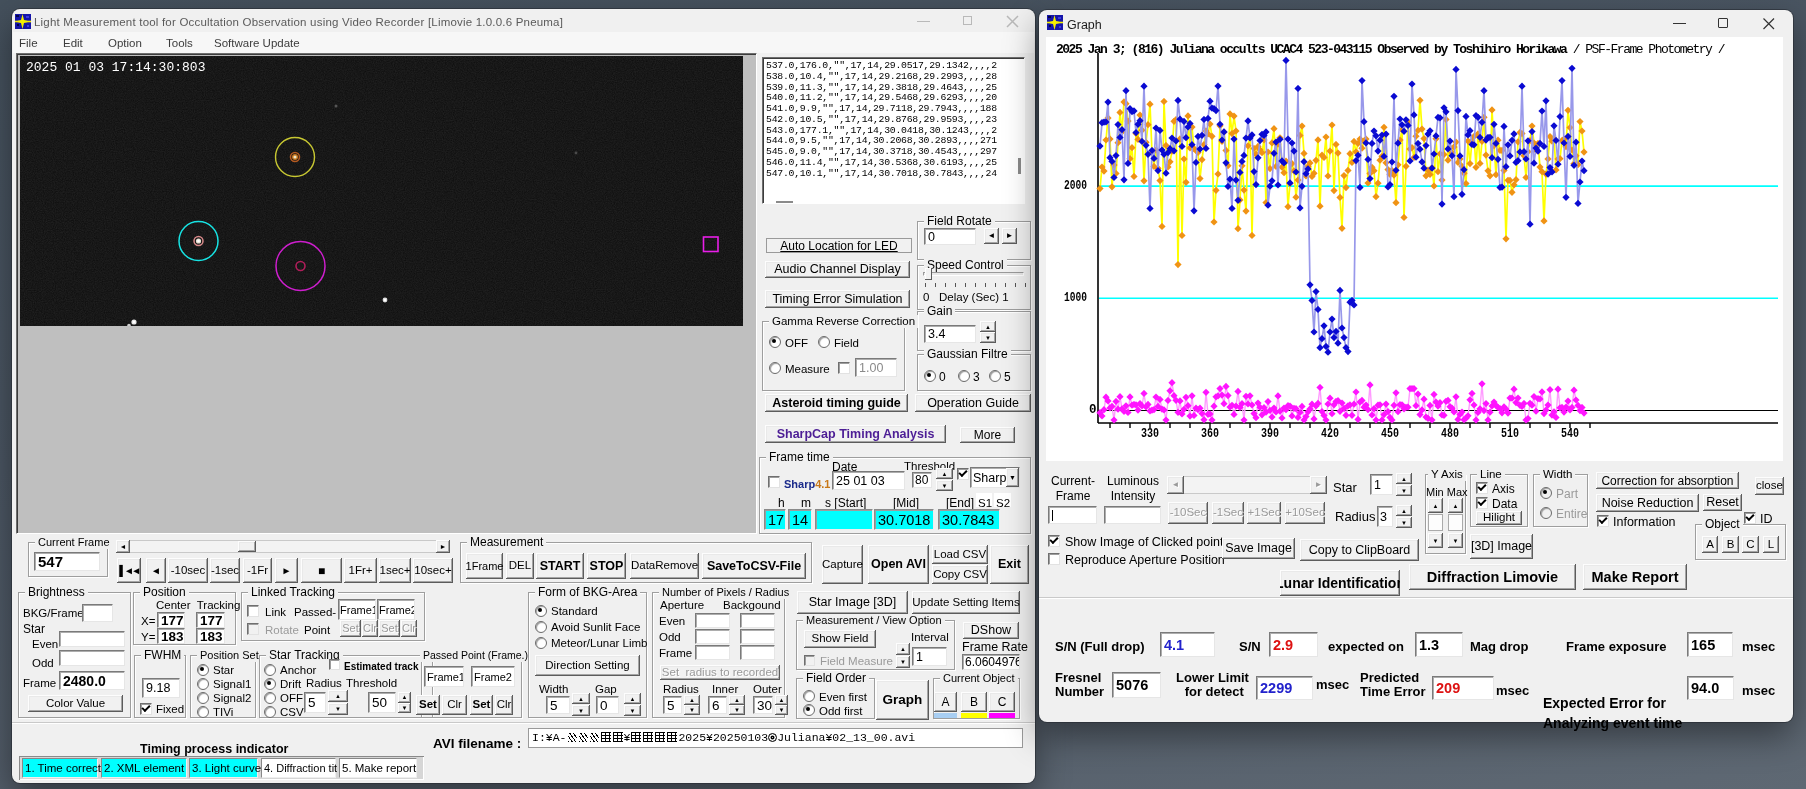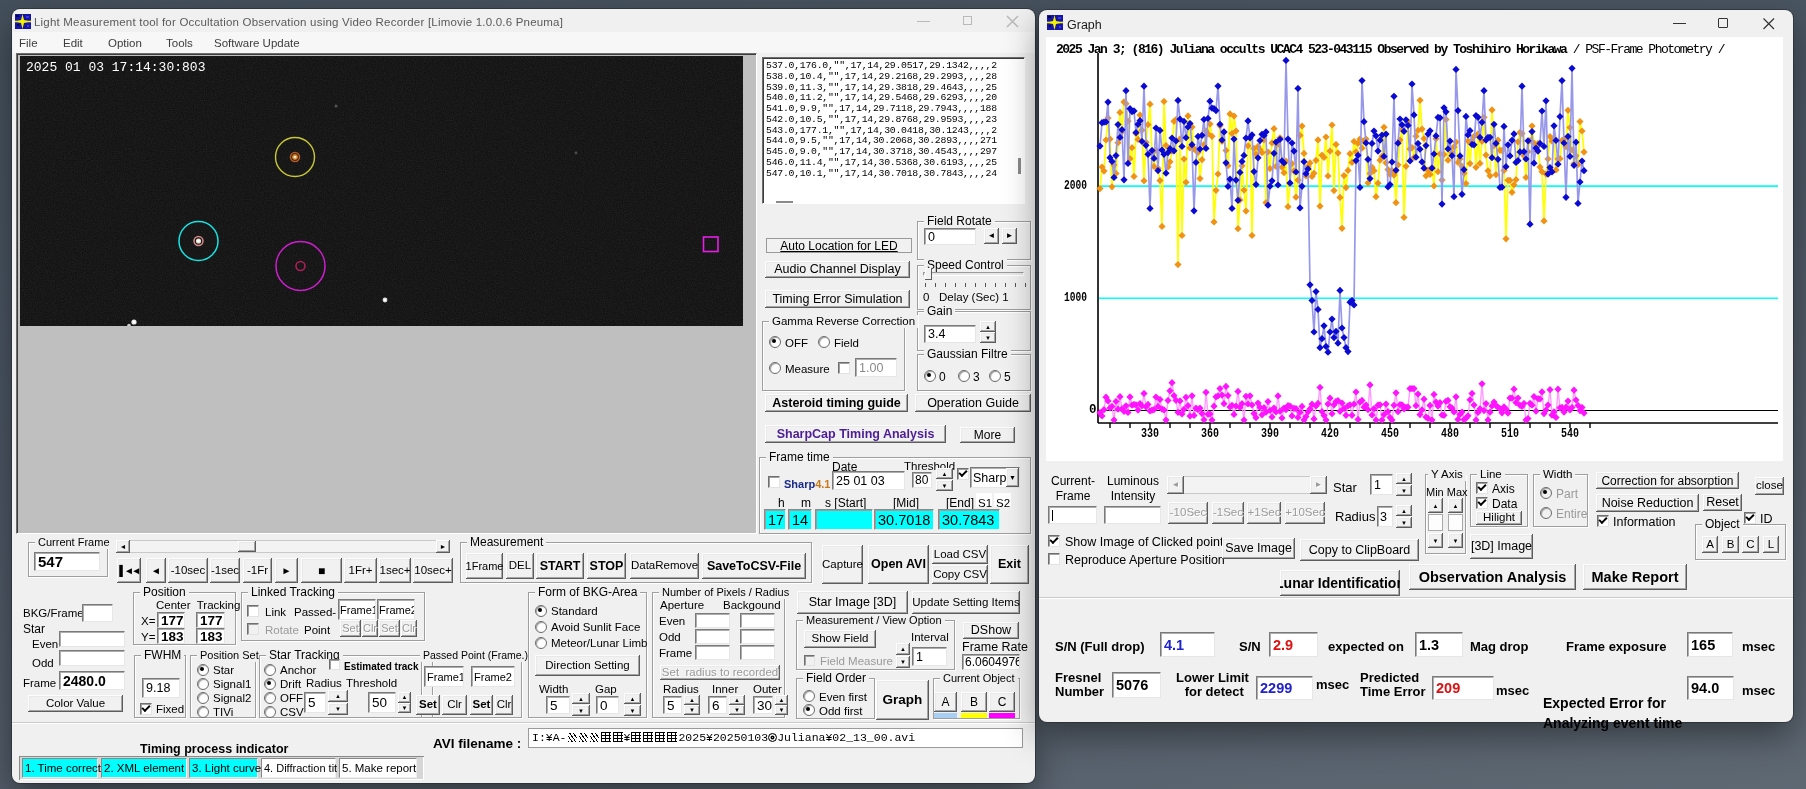--- a/index.html
+++ b/index.html
@@ -224,20 +224,23 @@
 <div class="btn" style="left:494px;top:544px;width:28px;height:26px;font-size:11.5px">DEL</div>
 <div class="btn b" style="left:524px;top:544px;width:48px;height:26px;font-size:12.5px">START</div>
 <div class="btn b" style="left:575px;top:544px;width:39px;height:26px;font-size:12.5px">STOP</div>
 <div class="btn" style="left:618px;top:544px;width:69px;height:26px;font-size:11.5px">DataRemove</div>
 <div class="btn b" style="left:690px;top:544px;width:104px;height:26px;font-size:12.5px">SaveToCSV-File</div>
 <div class="btn" style="left:810px;top:536px;width:41px;height:39px;font-size:11.5px">Capture</div>
 <div class="btn b" style="left:856px;top:536px;width:61px;height:39px;font-size:12.5px">Open AVI</div>
 <div class="btn" style="left:920px;top:536px;width:56px;height:19px;font-size:11.5px">Load CSV</div>
 <div class="btn" style="left:920px;top:556px;width:56px;height:19px;font-size:11.5px">Copy CSV</div>
 <div class="btn b" style="left:978px;top:536px;width:39px;height:39px;font-size:12.5px">Exit</div>
+<div class="grp" style="left:6px;top:583px;width:113px;height:126px">
+        <i>Brightness</i>
+      </div>
 <div class="lb" style="left:11px;top:598px;font-size:11.5px">BKG/Frame</div>
 <div class="inp" style="left:70px;top:595px;width:31px;height:18px"></div>
 <div class="lb" style="left:11px;top:614px">Star</div>
 <div class="lb" style="left:20px;top:629px;font-size:11.5px">Even</div>
 <div class="inp" style="left:47px;top:622px;width:66px;height:16px"></div>
 <div class="lb" style="left:20px;top:648px;font-size:11.5px">Odd</div>
 <div class="inp" style="left:47px;top:641px;width:66px;height:16px"></div>
 <div class="lb" style="left:11px;top:668px;font-size:11.5px">Frame</div>
 <div class="inp b" style="left:47px;top:662px;width:66px;height:19px;font-size:14px">2480.0</div>
 <div class="btn" style="left:16px;top:686px;width:95px;height:17px;font-size:11.5px">Color Value</div>
@@ -546,21 +549,21 @@
 <div class="btn" style="left:703px;top:526px;width:17px;height:17px;font-size:11.5px">C</div>
 <div class="btn" style="left:724px;top:526px;width:16px;height:17px;font-size:11.5px">L</div>
 <div class="btn" style="left:431px;top:524px;width:63px;height:25px;font-size:12.5px">[3D] Image</div>
 <div class="cb on" style="left:9px;top:525px"></div>
       <div class="lb" style="left:26px;top:526px;font-size:12.5px">Show Image of Clicked point</div>
 <div class="cb" style="left:9px;top:543px"></div>
       <div class="lb" style="left:26px;top:544px;font-size:12.5px">Reproduce Aperture Position</div>
 <div class="btn" style="left:183px;top:528px;width:73px;height:21px;font-size:12.5px">Save Image</div>
 <div class="btn" style="left:261px;top:529px;width:119px;height:22px;font-size:12.5px">Copy to ClipBoard</div>
 <div class="btn b" style="left:241px;top:560px;width:120px;height:26px;font-size:14px">Lunar Identification</div>
-<div class="btn b" style="left:370px;top:554px;width:167px;height:26px;font-size:14.5px">Observation Analysis</div>
+<div class="btn b" style="left:370px;top:554px;width:167px;height:26px;font-size:14.5px">Diffraction Limovie</div>
 <div class="btn b" style="left:544px;top:554px;width:104px;height:26px;font-size:14.5px">Make Report</div>
 <div class="ab" style="left:0px;top:587px;width:754px;height:2px;background:#c9c9c9;border-bottom:1px solid #fff"></div>
 <div class="lb b" style="left:16px;top:630px;font-size:13px">S/N (Full drop)</div>
 <div class="inp b" style="left:121px;top:622px;width:55px;height:25px;font-size:14.5px;color:#2222cc">4.1</div>
 <div class="lb b" style="left:200px;top:630px;font-size:13px">S/N</div>
 <div class="inp b" style="left:230px;top:622px;width:49px;height:25px;font-size:14.5px;color:#dd1111">2.9</div>
 <div class="lb b" style="left:289px;top:630px;font-size:13px">expected on</div>
 <div class="inp b" style="left:376px;top:622px;width:48px;height:25px;font-size:14.5px">1.3</div>
 <div class="lb b" style="left:431px;top:630px;font-size:13px">Mag drop</div>
 <div class="lb b" style="left:527px;top:630px;font-size:13px">Frame exposure</div>

